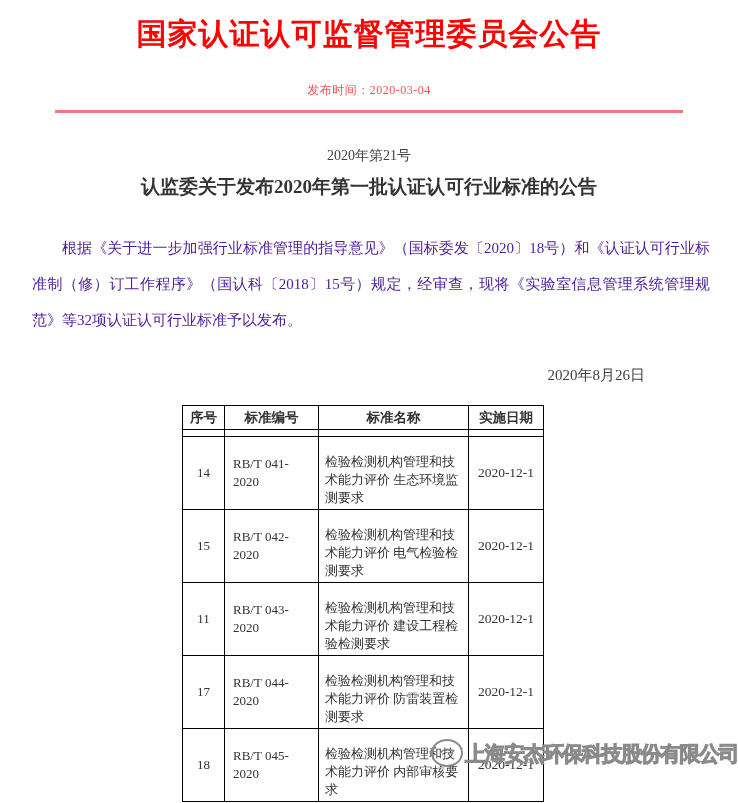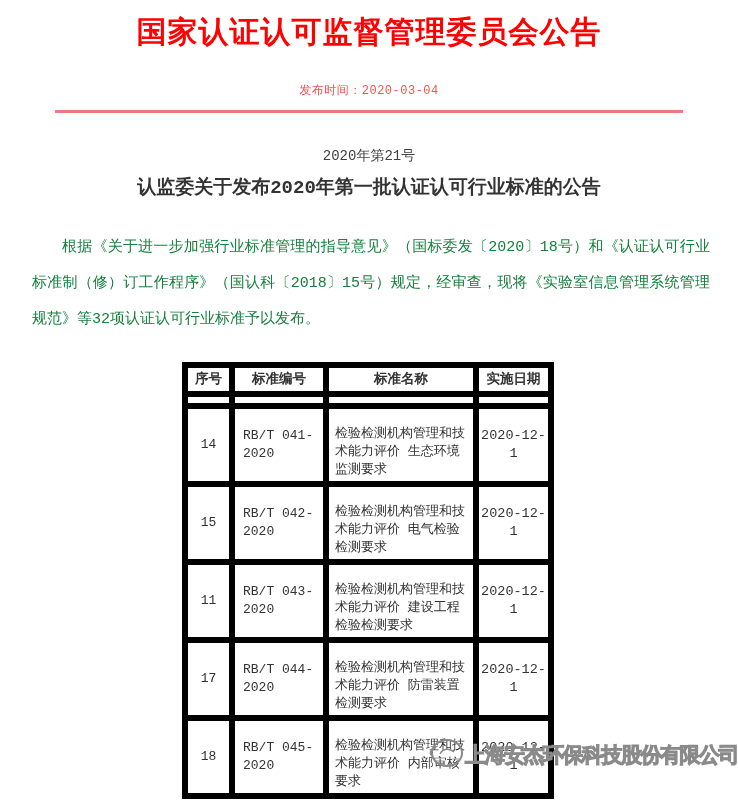--- a/index.html
+++ b/index.html
@@ -1,18 +1,18 @@
 <!DOCTYPE html>
 <html><head>
 <meta charset="utf-8">
 <style>
   html,body{margin:0;padding:0;background:#fff;}
   .page{
     position:relative;width:738px;height:803px;background:#ffffff;
-    overflow:hidden;font-family:Liberation Mono, monospace;color:#3c3c3c;
+    overflow:hidden;font-family:Liberation Serif, serif;color:#3c3c3c;
   }
   
   .masthead{ text-align:center; }
   .page-title{
     margin:0;padding-top:16px;font-size:30px;line-height:36px;
     font-weight:600;color:#fe0100;letter-spacing:1px;
   }
   .publish-line{
     margin-top:30px;font-size:12px;color:#f85050;letter-spacing:.5px;
   }
@@ -20,38 +20,38 @@
     margin:11px 0 0 55px;width:628px;height:3px;background:#ef7a7e;border:none;
   }
   
   .doc-number{
     margin-top:34px;text-align:center;font-size:14px;color:#3f3f3f;
   }
   .announce-heading{
     margin-top:9px;text-align:center;font-size:19px;font-weight:700;color:#333;
   }
   .announce-body{
-    margin:30px 28px 0 32px;font-size:15px;line-height:36px;color:#15803d;
+    margin:30px 28px 0 32px;font-size:15px;line-height:36px;color:#4c1d95;
     text-indent:2em;text-align:justify;
   }
   .sign-block{
     margin-top:24px;text-align:right;padding-right:93px;
     font-size:15px;line-height:26px;color:#3f3f3f;
   }
   .signer{padding-right:7px;}
   
   .catalog-title{
     margin-top:26px;text-align:center;font-size:21px;color:#3d3d3d;letter-spacing:.5px;
   }
   table.standards{
     border-collapse:collapse;margin:17px 0 0 182px;table-layout:fixed;
     font-size:13px;color:#333;
   }
   table.standards th,table.standards td{
-    border:6px solid #000000;vertical-align:middle;
+    border:1px solid #000000;vertical-align:middle;
     overflow:hidden;line-height:18px;
   }
   table.standards th{font-weight:700;height:23px;font-size:13.5px;padding:0 2px;}
   tr.spacer td{height:6px;padding:0;}
   tr.r3 td{height:54px;}
   tr.r2 td{height:38px;}
   td.c-no{text-align:center;width:39px;}
   td.c-code{padding:2px 6px 2px 8px;}
   td.c-name{padding:16px 2px 2px 6px;}
   td.c-date{text-align:center;font-size:13.5px;}
@@ -76,20 +76,21 @@
     <h1 class="page-title">国家认证认可监督管理委员会公告</h1>
     <div class="publish-line">发布时间：2020-03-04</div>
     <div class="divider"></div>
   </div>
 
   <div class="doc-number">2020年第21号</div>
   <div class="announce-heading">认监委关于发布2020年第一批认证认可行业标准的公告</div>
   <p class="announce-body">根据《关于进一步加强行业标准管理的指导意见》（国标委发〔2020〕18号）和《认证认可行业标准制（修）订工作程序》（国认科〔2018〕15号）规定，经审查，现将《实验室信息管理系统管理规范》等32项认证认可行业标准予以发布。</p>
 
   <div class="sign-block">
+    <div>2020年8月26日</div>
   </div>
 
 
   <table class="standards">
     <colgroup>
       <col style="width:39px">
         <col style="width:94px">
         <col style="width:150px">
         <col style="width:75px">
     </colgroup>

